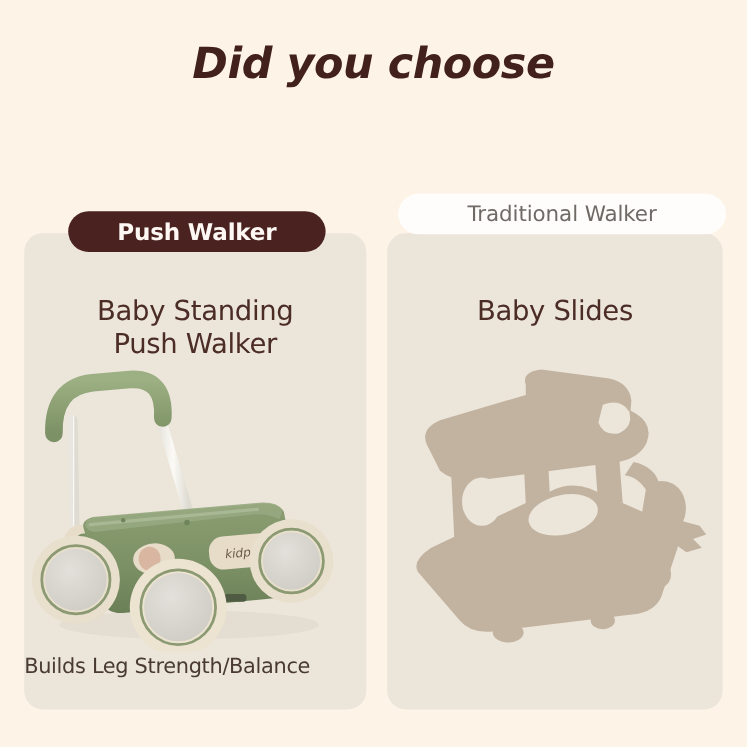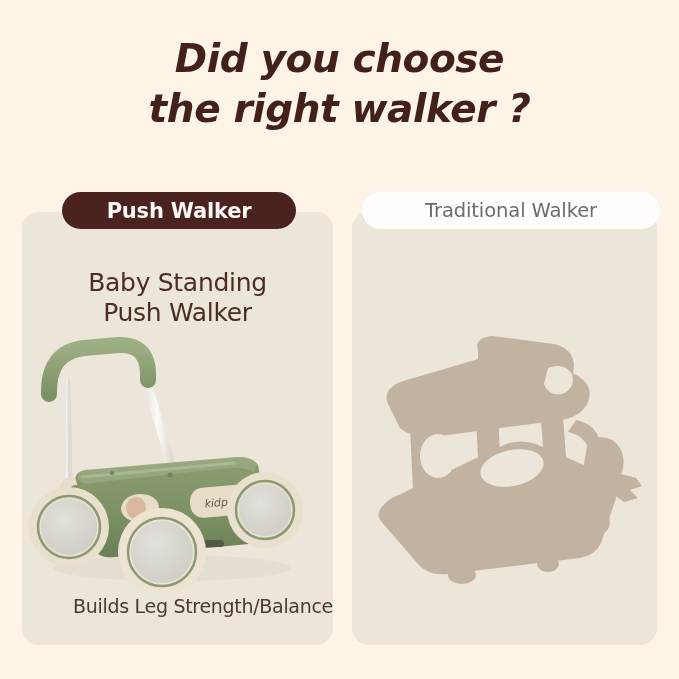--- a/index.html
+++ b/index.html
@@ -66,21 +66,21 @@
     top: 192px;
     width: 234px;
     background: #4a2321;
     color: #fdf8f3;
     font-weight: bold;
     font-size: 21px;
     letter-spacing: -0.2px;
   }
   .badge-trad {
     left: 362px;
-    top: 192px;
+    top: 176px;
     width: 298px;
     background: #fffdfb;
     color: #6f6a66;
     font-weight: normal;
     font-size: 19.5px;
     letter-spacing: -0.1px;
   }
 
   
   .card-title {
@@ -95,42 +95,41 @@
     letter-spacing: -0.3px;
   }
   .card-title .ct-line { display: block; }
 
   
   .card-caption {
     position: absolute;
     left: 0;
     width: 100%;
     bottom: 28px;
-    text-align: right;
+    text-align: left;
     color: #4a3b31;
     font-size: 19px;
     letter-spacing: -0.3px;
   }
 
   
   .art {
     position: absolute;
     left: 0;
     top: 120px;
     width: 100%;
     height: 260px;
   }
   .art svg { display: block; width: 100%; height: 100%; }
 </style>
 </head>
 <body>
 
 <div class="headline">
   <span class="hl-line">Did you choose</span>
-  <span class="hl-line">the right walker ?</span>
 </div>
 
 <div class="compare">
 
   <div class="card card-left">
 
     <div class="card-title">
       <span class="ct-line">Baby Standing</span>
       <span class="ct-line">Push Walker</span>
     </div>
@@ -200,20 +199,21 @@
         <circle cx="140" cy="220" r="31" fill="url(#hubGrad)"></circle>
       </svg>
     </div>
 
     <div class="card-caption">Builds Leg Strength/Balance</div>
   </div>
 
   <div class="card card-right">
 
     <div class="card-title">
+      <span class="ct-line">Baby Slides</span>
     </div>
 
     <div class="art">
       <svg viewBox="0 0 305 260" xmlns="http://www.w3.org/2000/svg">
         <g fill="#c2b3a0">
 
           <path d="M28 188 Q22 178 40 166 L150 114 Q166 106 184 112 L252 142
                    Q268 150 264 166 L250 208 Q246 222 228 226 L96 242
                    Q76 244 66 232 Z"></path>
 

